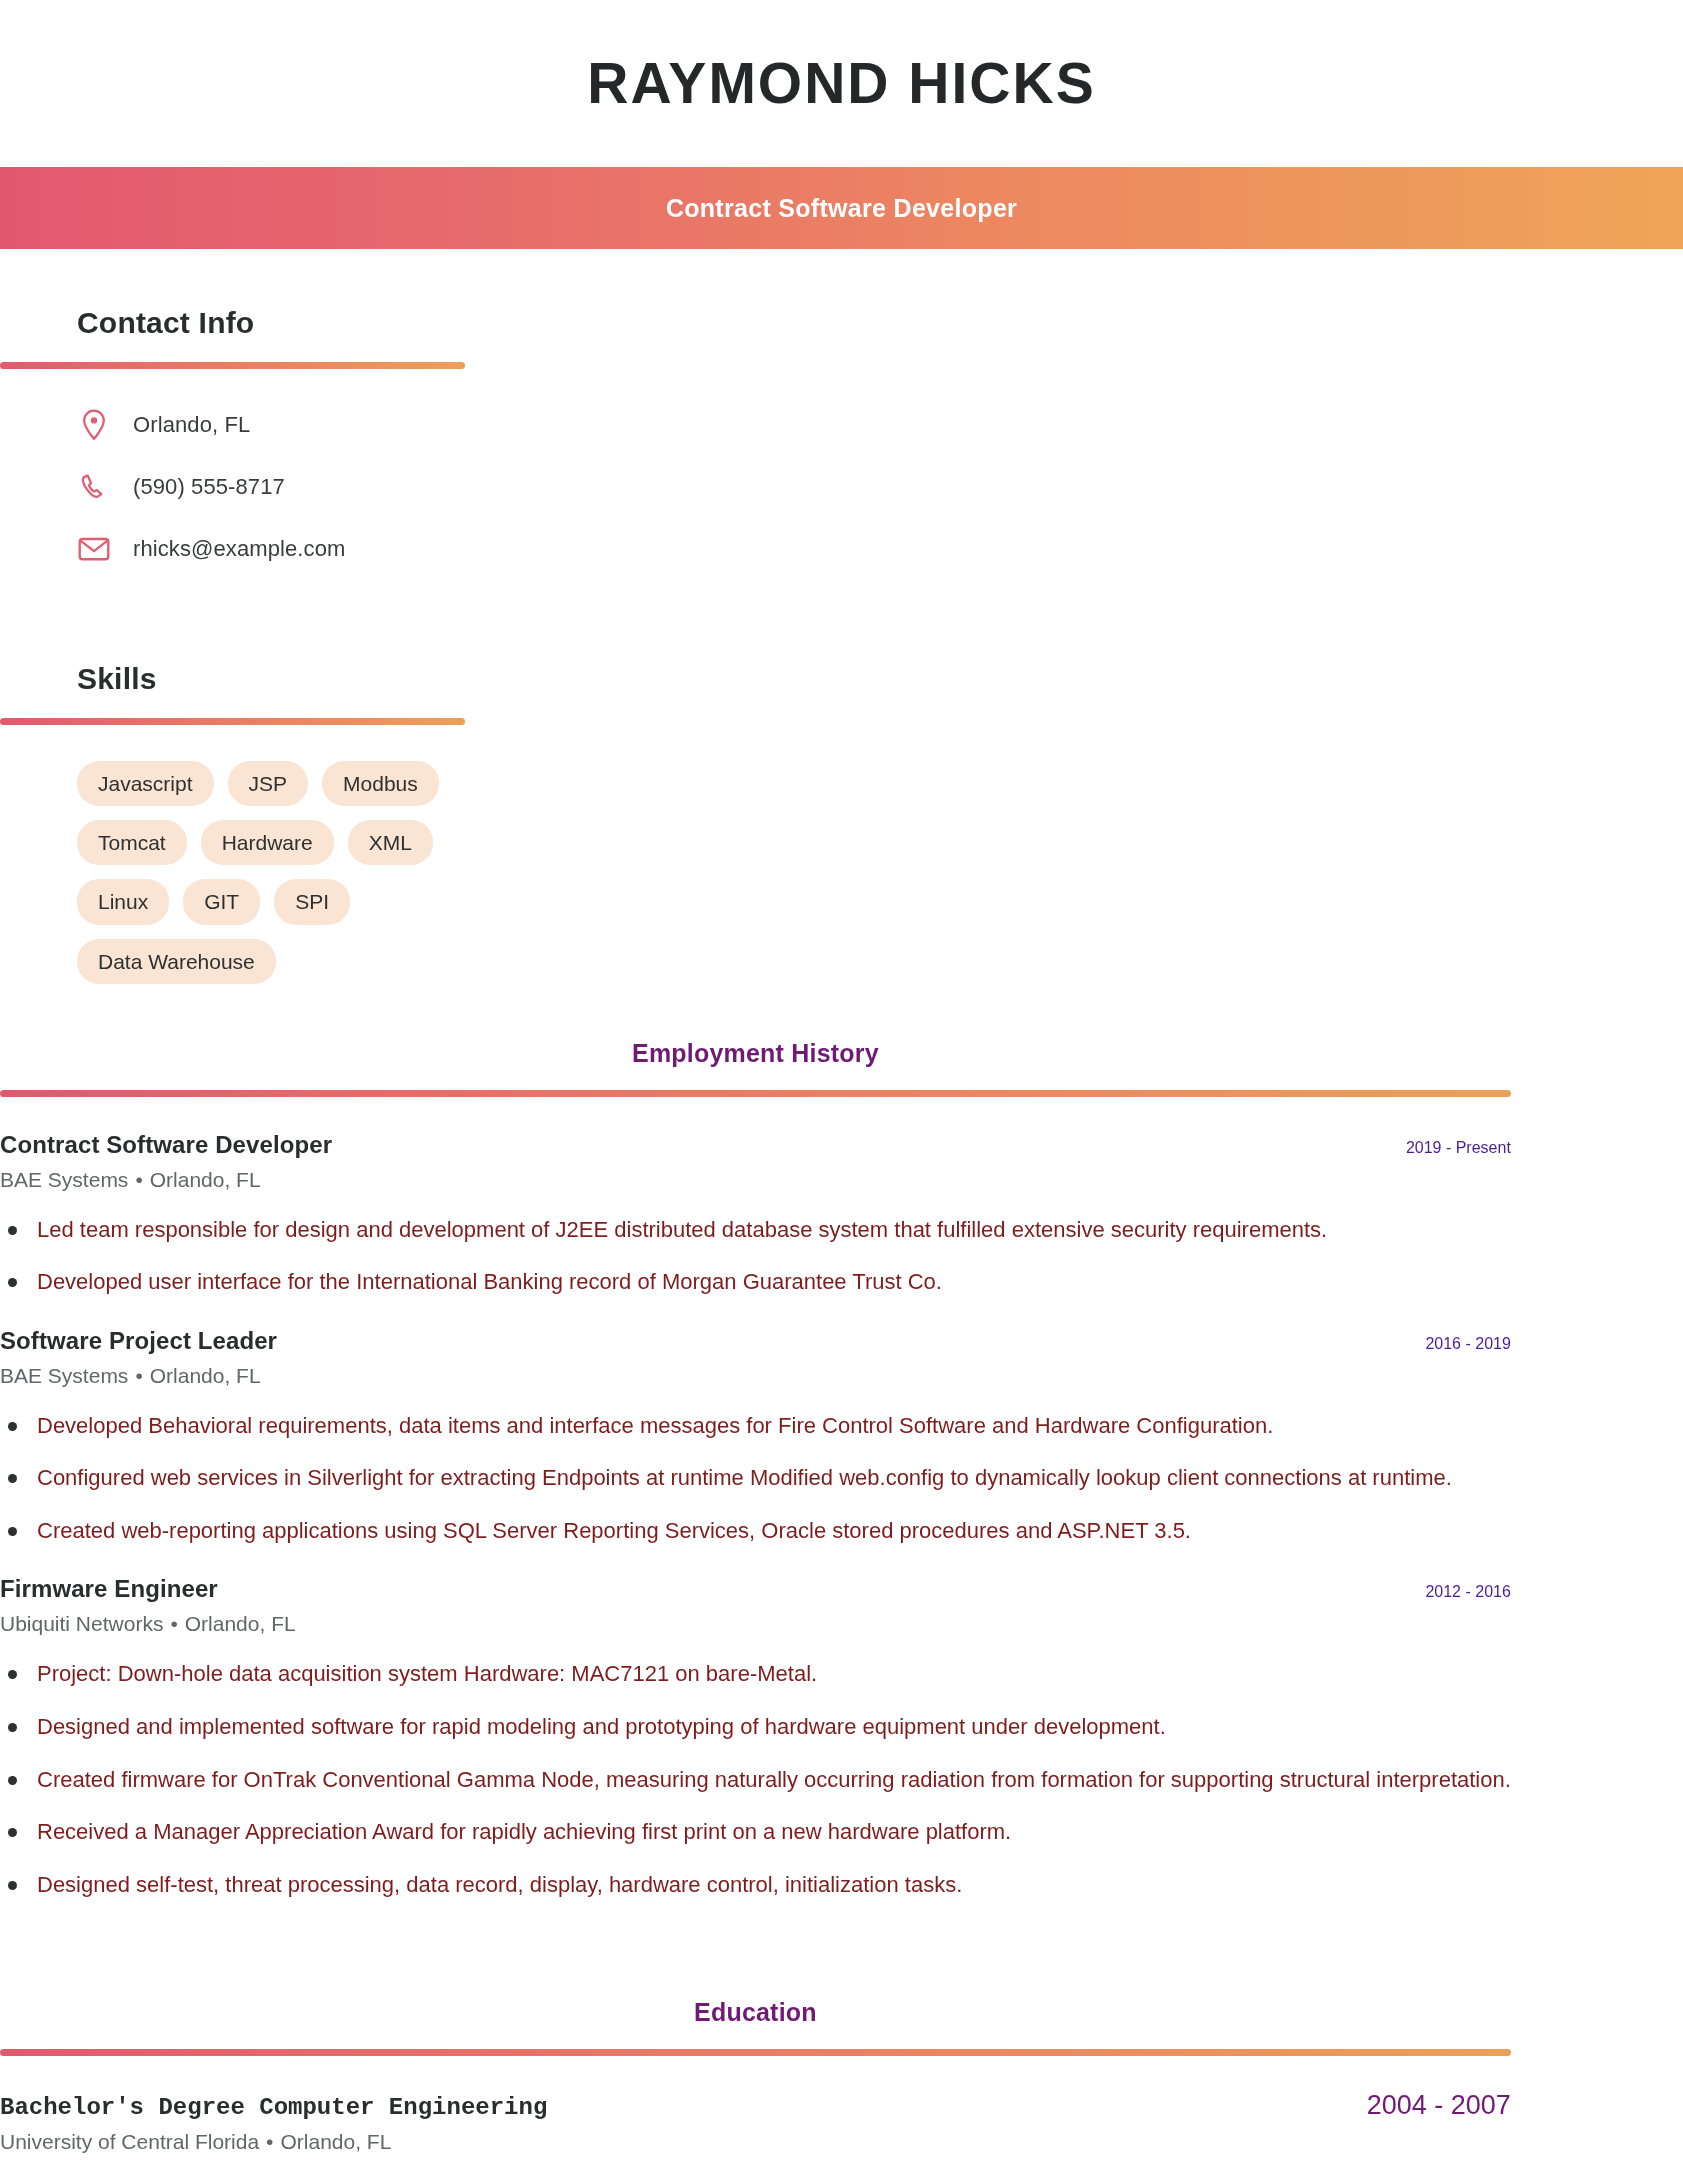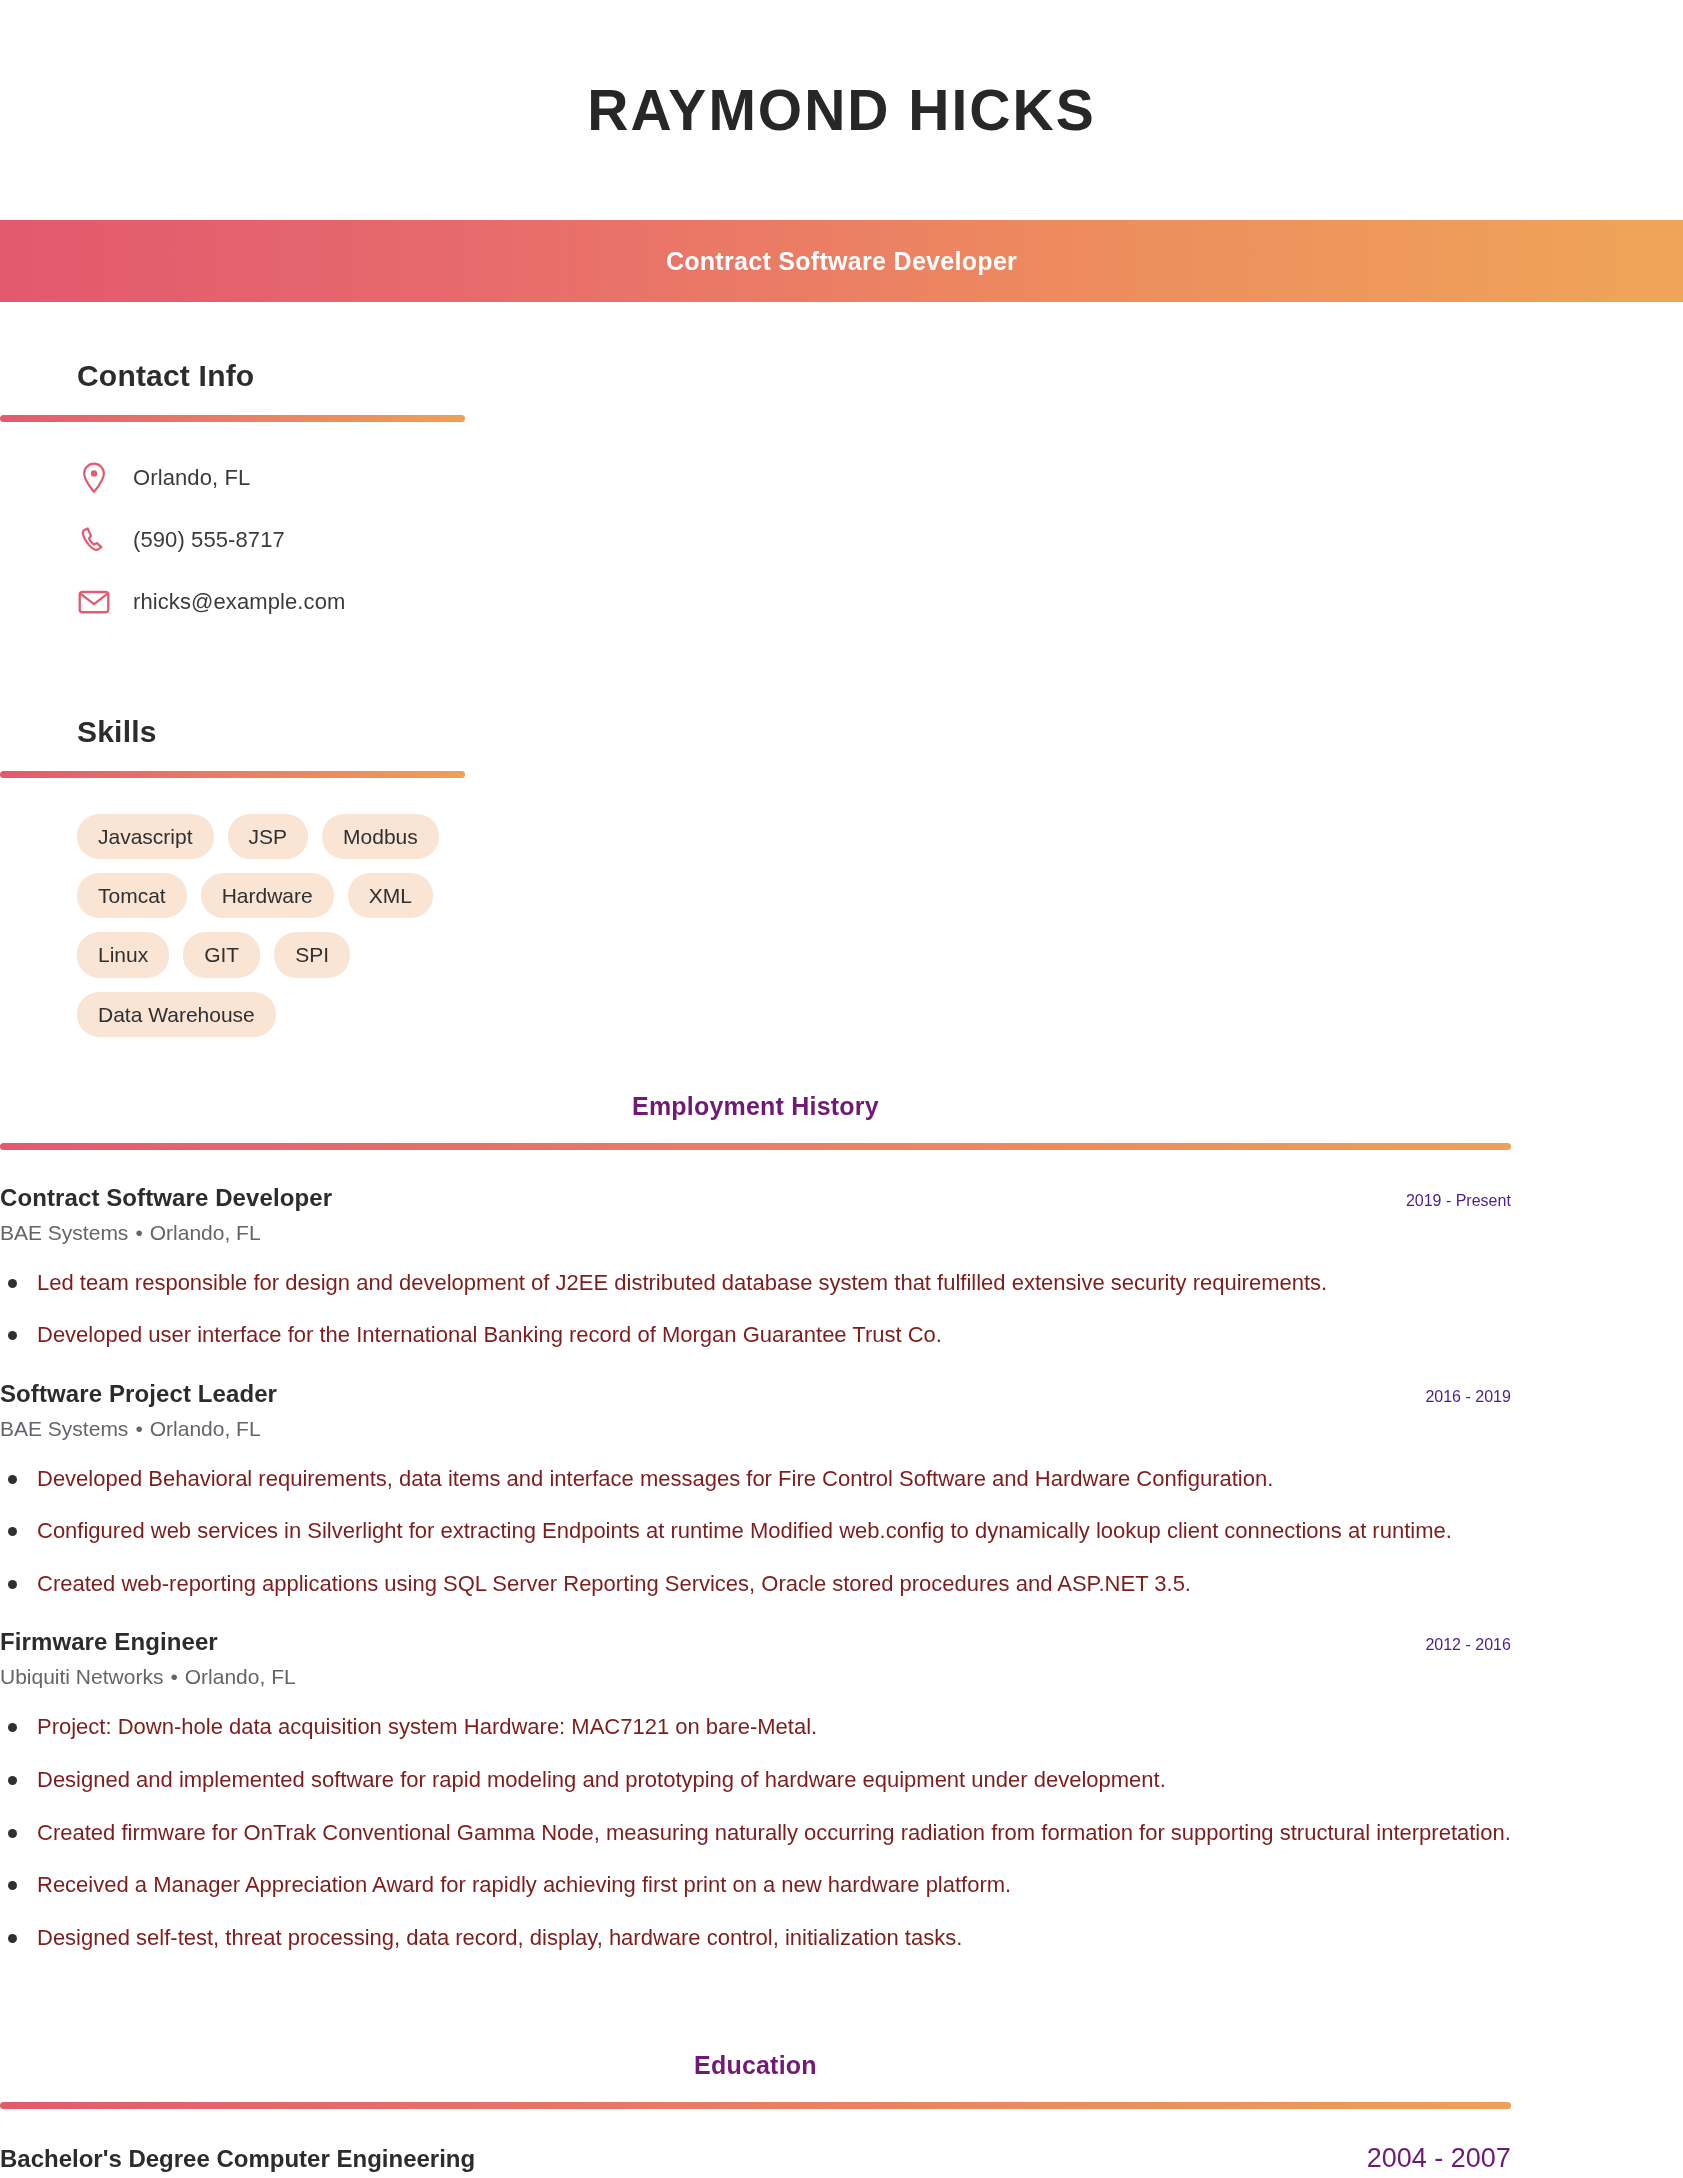--- a/index.html
+++ b/index.html
@@ -13,21 +13,21 @@
     height: 2178px;
     background: #ffffff;
     font-family: "Liberation Sans", sans-serif;
     color: #2f3031;
     overflow: hidden;
     box-sizing: border-box;
   }
 
   
   .header-name-wrap {
-    height: 220px;
+    height: 167px;
     display: flex;
     align-items: center;
     justify-content: center;
     background: #ffffff;
   }
   .header-name {
     font-size: 57px;
     font-weight: bold;
     letter-spacing: 2px;
     color: #262728;
@@ -202,20 +202,21 @@
   .edu-item { margin-bottom: 10px; }
   .edu-head {
     display: flex;
     justify-content: space-between;
     align-items: baseline;
   }
   .edu-title {
     font-size: 24px;
     font-weight: bold;
     color: #2b2c2d;
+    font-family: Liberation Mono, monospace;
   }
   .edu-dates {
     font-size: 27px;
     color: #701a75;
     white-space: nowrap;
     padding-left: 20px;
   }
   .edu-sub {
     font-size: 21px;
     color: #63656a;

